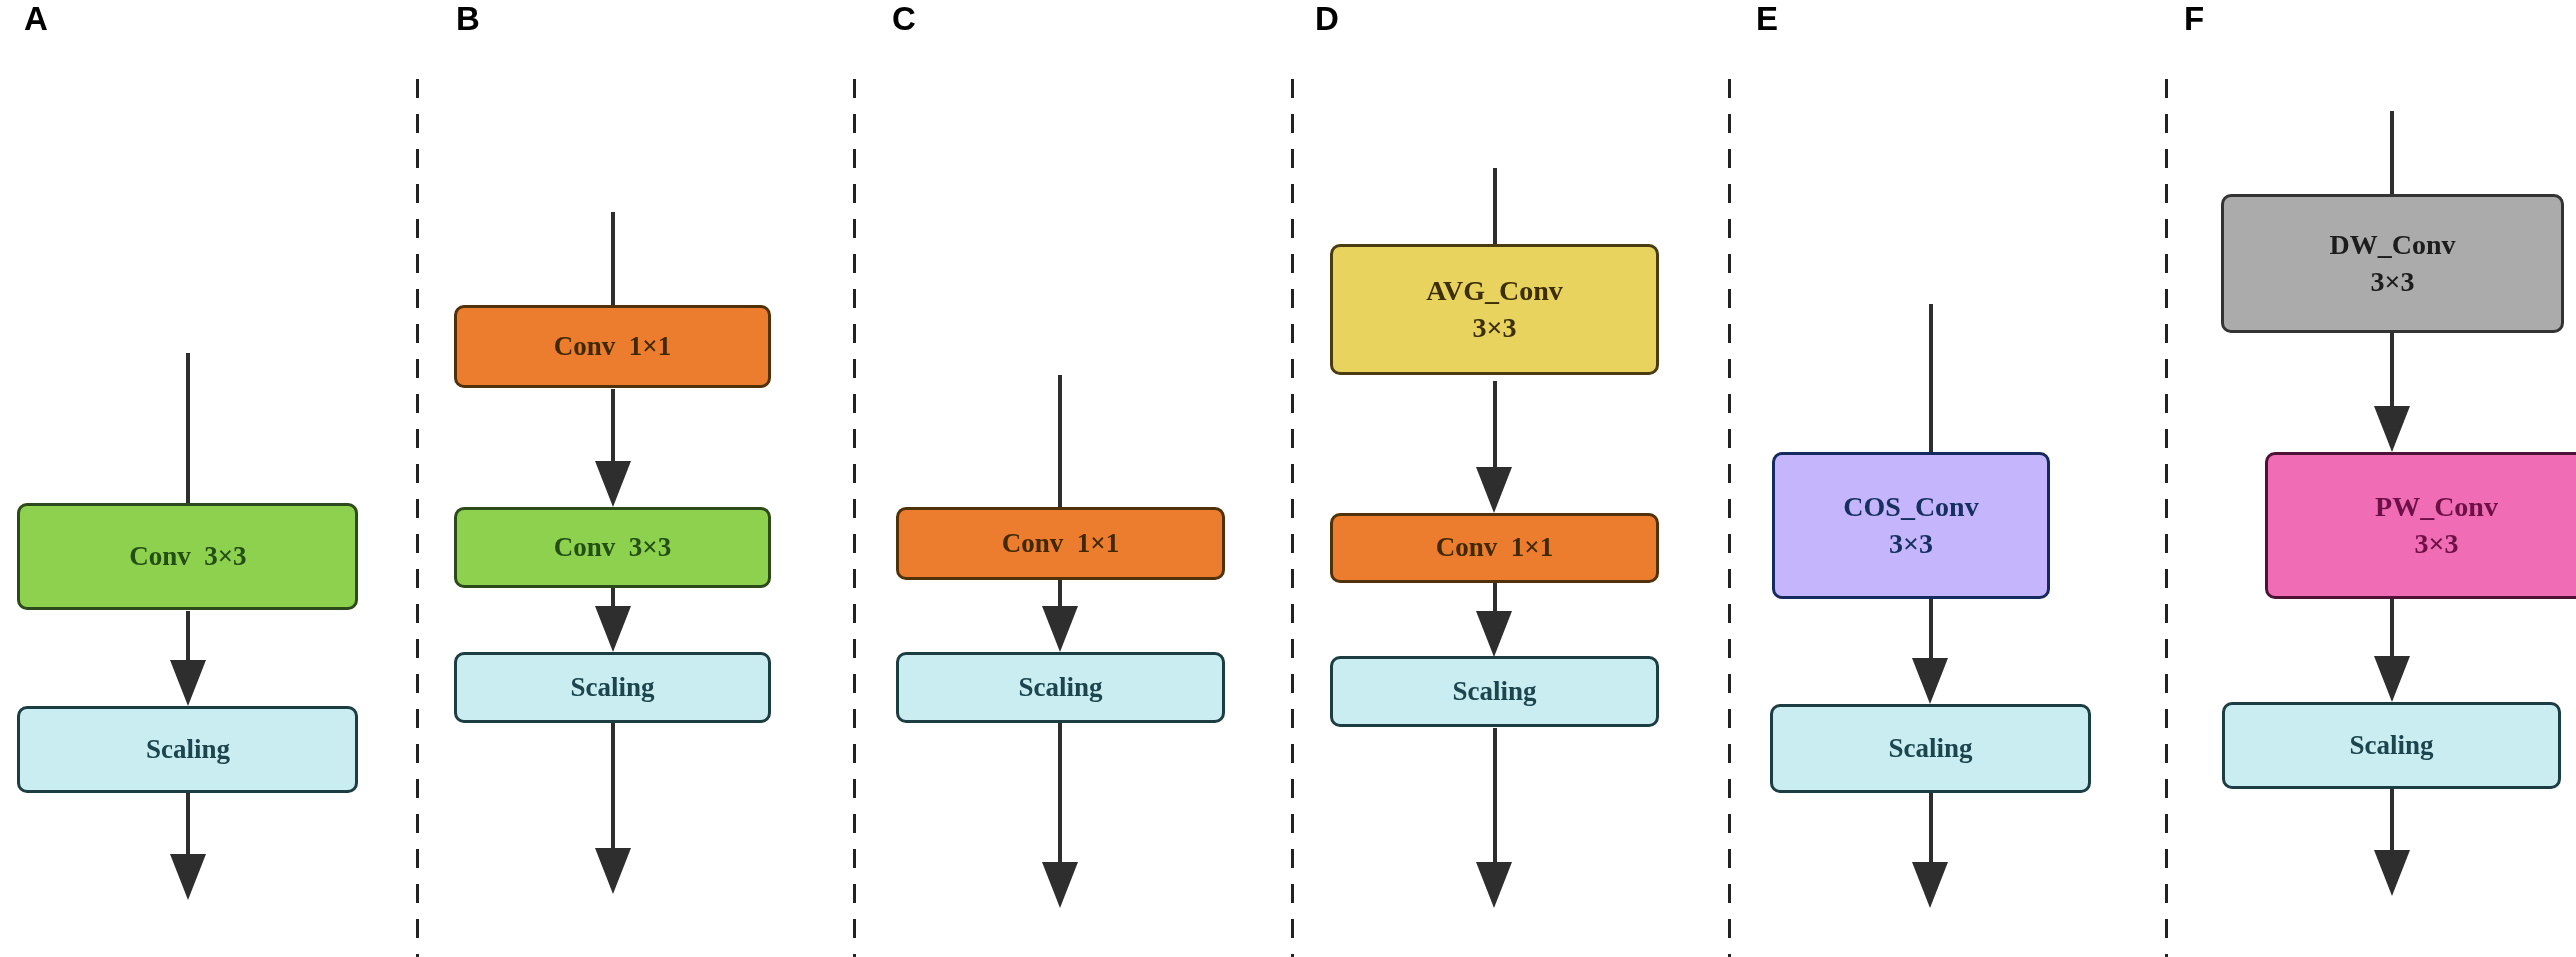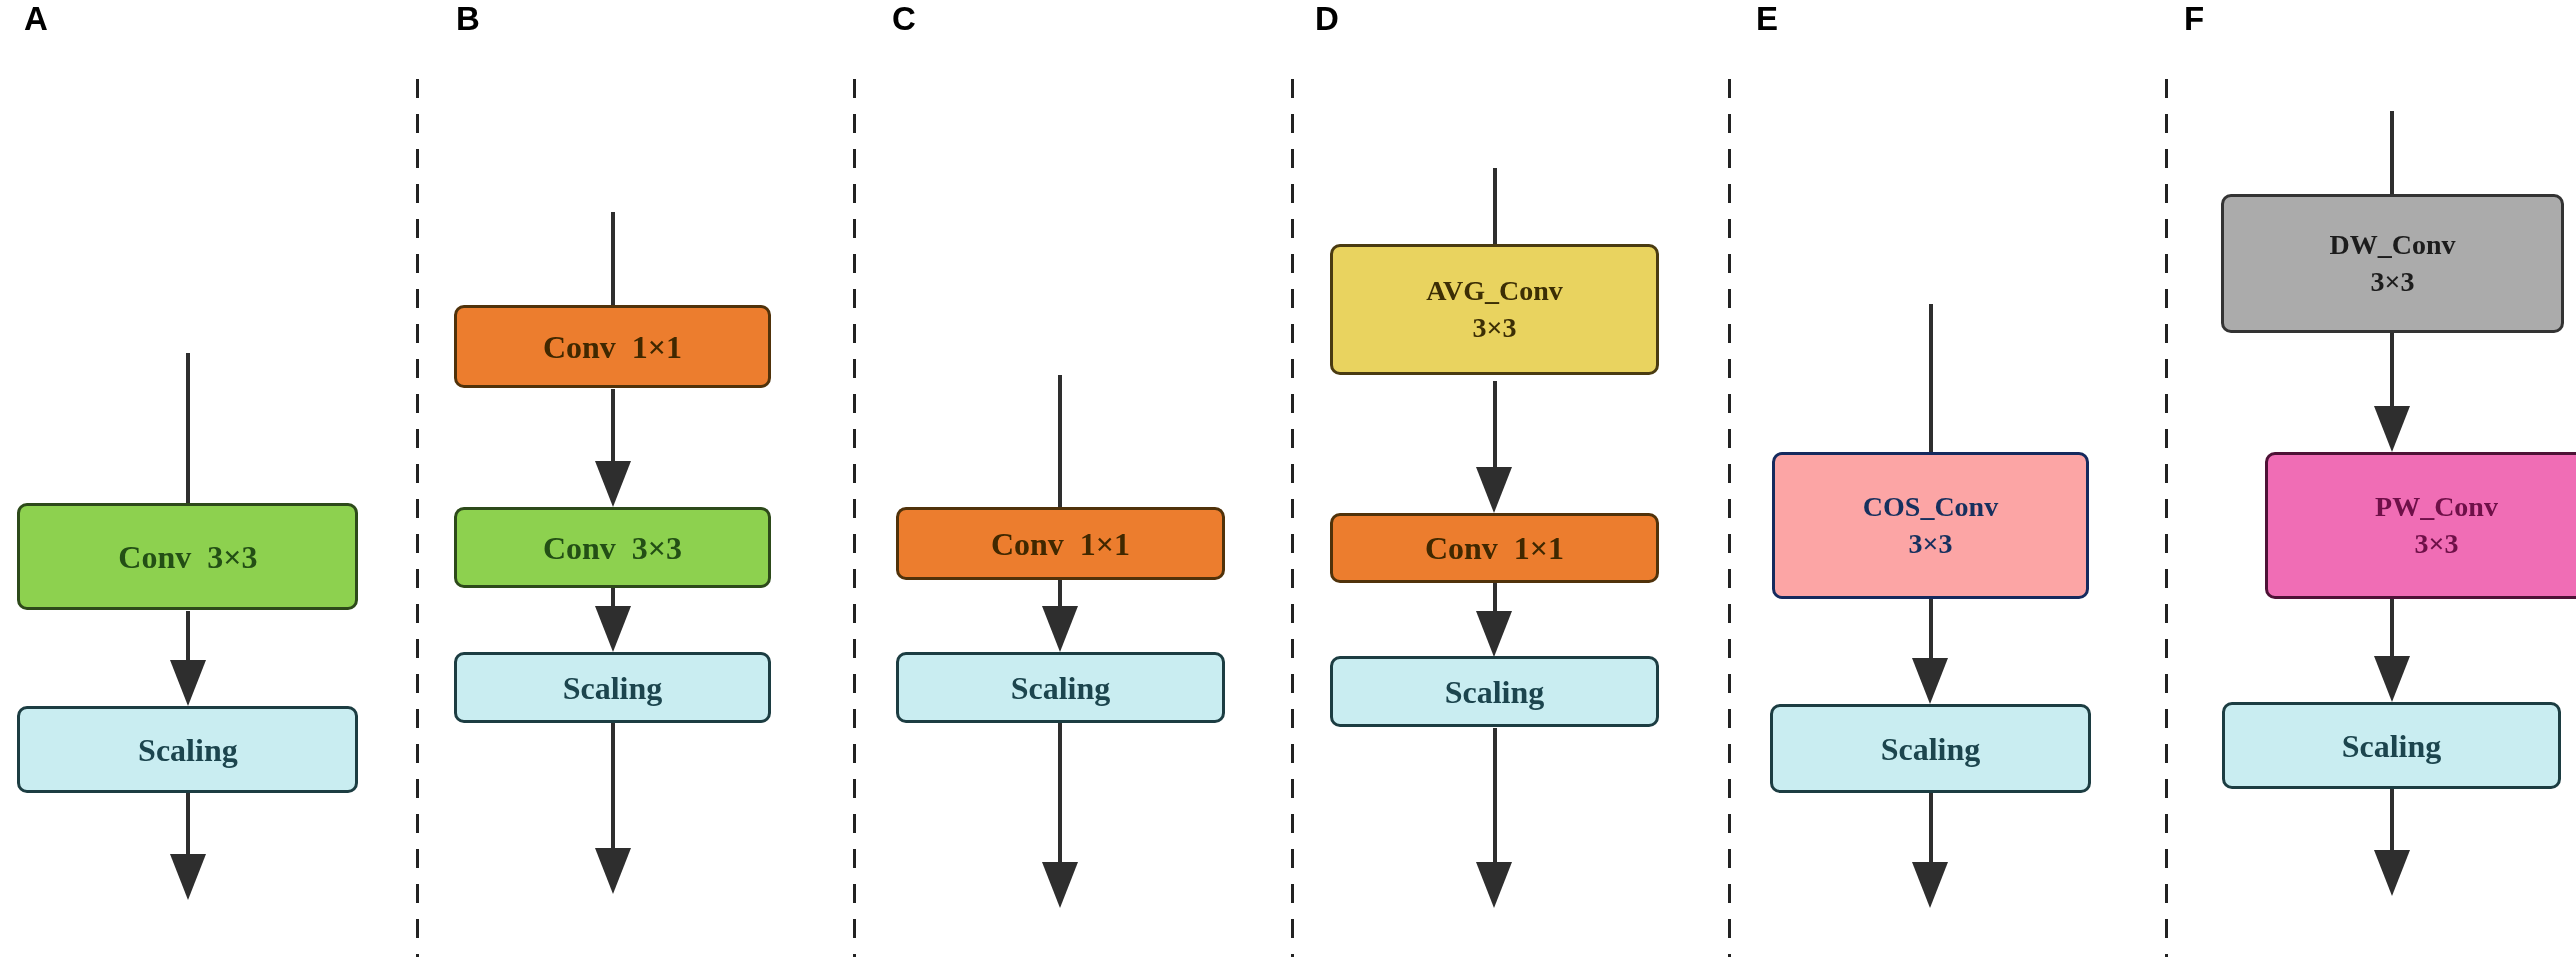--- a/index.html
+++ b/index.html
@@ -35,21 +35,21 @@
     display: flex;
     flex-direction: column;
     align-items: center;
     justify-content: center;
     font-weight: bold;
     text-align: center;
   }
   .node-box .box-line {
     white-space: pre;
     line-height: 1.25;
-    font-size: 32px;
+    font-size: 27px;
   }
   .node-box.two-line .box-line { font-size: 28px; line-height: 1.3; }
   .flow-line {
     position: absolute;
     width: 4px;
   }
   .arrow-head {
     position: absolute;
     width: 0;
     height: 0;
@@ -120,21 +120,21 @@
     </div>
     <div class="flow-line" style="left: 1493px; top: 583px; height: 32.5px; background: rgb(46, 46, 46);"></div>
     <div class="arrow-head" style="left: 1476px; top: 611px; border-top: 46px solid rgb(46, 46, 46);"></div>
     <div class="node-box" style="left: 1330px; top: 656px; width: 329px; height: 71px; background: rgb(201, 237, 241); border-color: rgb(28, 61, 66); color: rgb(28, 69, 78);">
       <div class="box-line">Scaling</div>
     </div>
     <div class="flow-line" style="left: 1493px; top: 728px; height: 139px; background: rgb(46, 46, 46);"></div>
     <div class="arrow-head" style="left: 1476px; top: 862px; border-top: 46px solid rgb(46, 46, 46);"></div>
     <div class="panel-label" style="left: 1756px;">E</div>
     <div class="flow-line" style="left: 1929px; top: 304px; height: 148px; background: rgb(46, 46, 46);"></div>
-    <div class="node-box two-line" style="left: 1772px; top: 452px; width: 317px; height: 147px; background: #fca5a5; border-color: rgb(21, 42, 94); color: rgb(22, 48, 94);">
+    <div class="node-box two-line" style="left: 1772px; top: 452px; width: 278px; height: 147px; background: #c4b5fd; border-color: rgb(21, 42, 94); color: rgb(22, 48, 94);">
       <div class="box-line">COS_Conv</div>
       <div class="box-line">3×3</div>
     </div>
     <div class="flow-line" style="left: 1929px; top: 599px; height: 64px; background: rgb(46, 46, 46);"></div>
     <div class="arrow-head" style="left: 1912px; top: 658px; border-top: 46px solid rgb(46, 46, 46);"></div>
     <div class="node-box" style="left: 1770px; top: 704px; width: 321px; height: 89px; background: rgb(201, 237, 241); border-color: rgb(28, 61, 66); color: rgb(28, 69, 78);">
       <div class="box-line">Scaling</div>
     </div>
     <div class="flow-line" style="left: 1929px; top: 793px; height: 74px; background: rgb(46, 46, 46);"></div>
     <div class="arrow-head" style="left: 1912px; top: 862px; border-top: 46px solid rgb(46, 46, 46);"></div>

